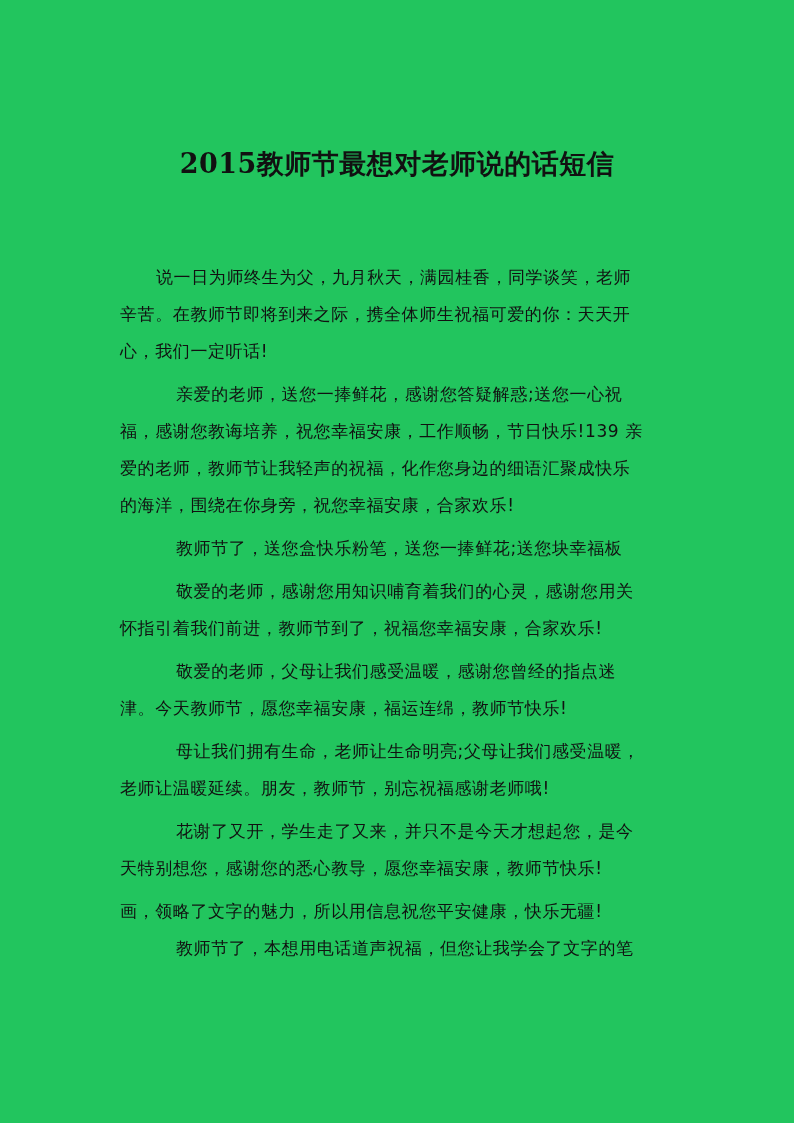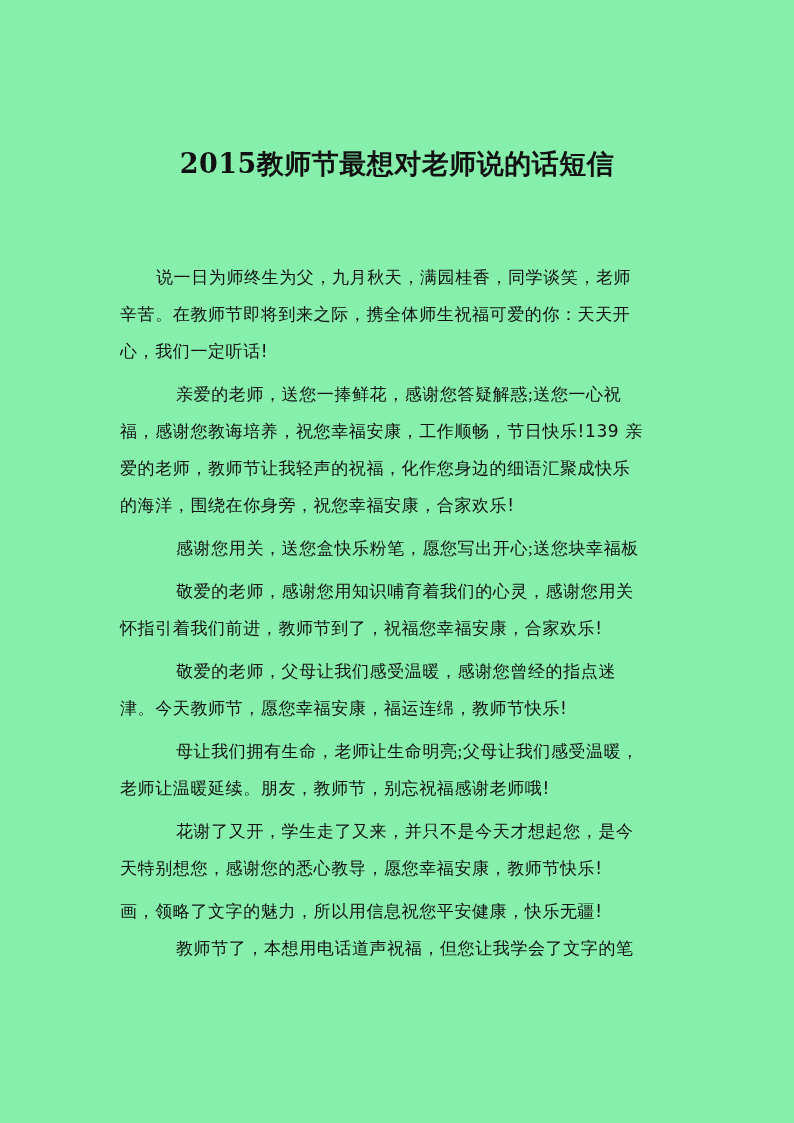--- a/index.html
+++ b/index.html
@@ -1,32 +1,32 @@
 <!DOCTYPE html>
 <html><head>
   <meta charset="utf-8">
   <style>
     html, body { margin: 0; padding: 0; background: #ffffff; }
     body { width: 794px; height: 1123px; position: relative; overflow: hidden; }
-    .page { position: absolute; left: 0; top: 0; width: 794px; height: 1123px; background: #86efac; }
+    .page { position: absolute; left: 0; top: 0; width: 794px; height: 1123px; background: #22c55e; }
     .title {
       position: absolute; left: 0; top: 142px; width: 794px; text-align: center;
       font-family: "DejaVu Serif", "Liberation Serif", serif;
       font-size: 27px; font-weight: bold; color: #111; letter-spacing: 0.5px;
       line-height: 44px;
     }
     .body-text {
       position: absolute; left: 120px; top: 215px; width: 560px;
       font-family: "DejaVu Sans", "Liberation Sans", sans-serif;
       font-size: 17px; color: #111; margin-top: 44px;
     }
     .line { height: 37px; line-height: 37px; white-space: nowrap; letter-spacing: 0.6px; }
     .gap { height: 6px; }
     .indent1 { padding-left: 36px; }
-    .indent2 { padding-left: 56px; font-family: Liberation Serif, serif; }
+    .indent2 { padding-left: 56px; }
   </style>
 </head>
 <body>
 
 <div class="page">
   <div class="title">2015教师节最想对老师说的话短信</div>
 
   <div class="body-text">
     <div>
       <div class="line indent1">说一日为师终生为父，九月秋天，满园桂香，同学谈笑，老师</div>
@@ -35,21 +35,21 @@
     </div>
     <div class="gap"></div>
     <div>
       <div class="line indent2">亲爱的老师，送您一捧鲜花，感谢您答疑解惑;送您一心祝</div>
       <div class="line">福，感谢您教诲培养，祝您幸福安康，工作顺畅，节日快乐!139 亲</div>
       <div class="line">爱的老师，教师节让我轻声的祝福，化作您身边的细语汇聚成快乐</div>
       <div class="line">的海洋，围绕在你身旁，祝您幸福安康，合家欢乐!</div>
     </div>
     <div class="gap"></div>
     <div>
-      <div class="line indent2">感谢您用关，送您盒快乐粉笔，愿您写出开心;送您块幸福板</div>
+      <div class="line indent2">教师节了，送您盒快乐粉笔，送您一捧鲜花;送您块幸福板</div>
     </div>
     <div class="gap"></div>
     <div>
       <div class="line indent2">敬爱的老师，感谢您用知识哺育着我们的心灵，感谢您用关</div>
       <div class="line">怀指引着我们前进，教师节到了，祝福您幸福安康，合家欢乐!</div>
     </div>
     <div class="gap"></div>
     <div>
       <div class="line indent2">敬爱的老师，父母让我们感受温暖，感谢您曾经的指点迷</div>
       <div class="line">津。今天教师节，愿您幸福安康，福运连绵，教师节快乐!</div>

